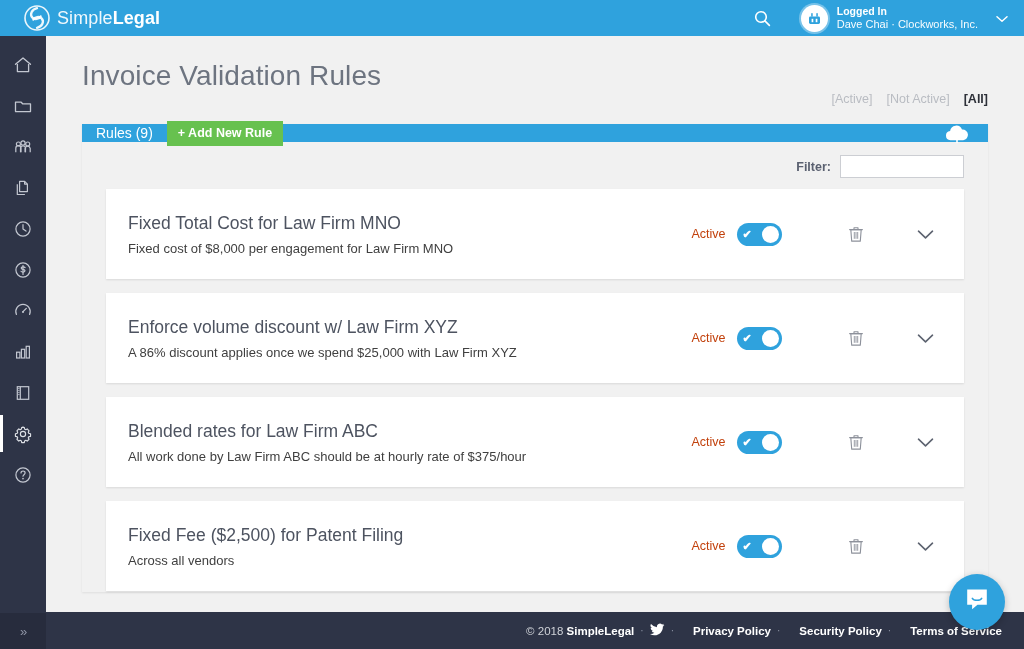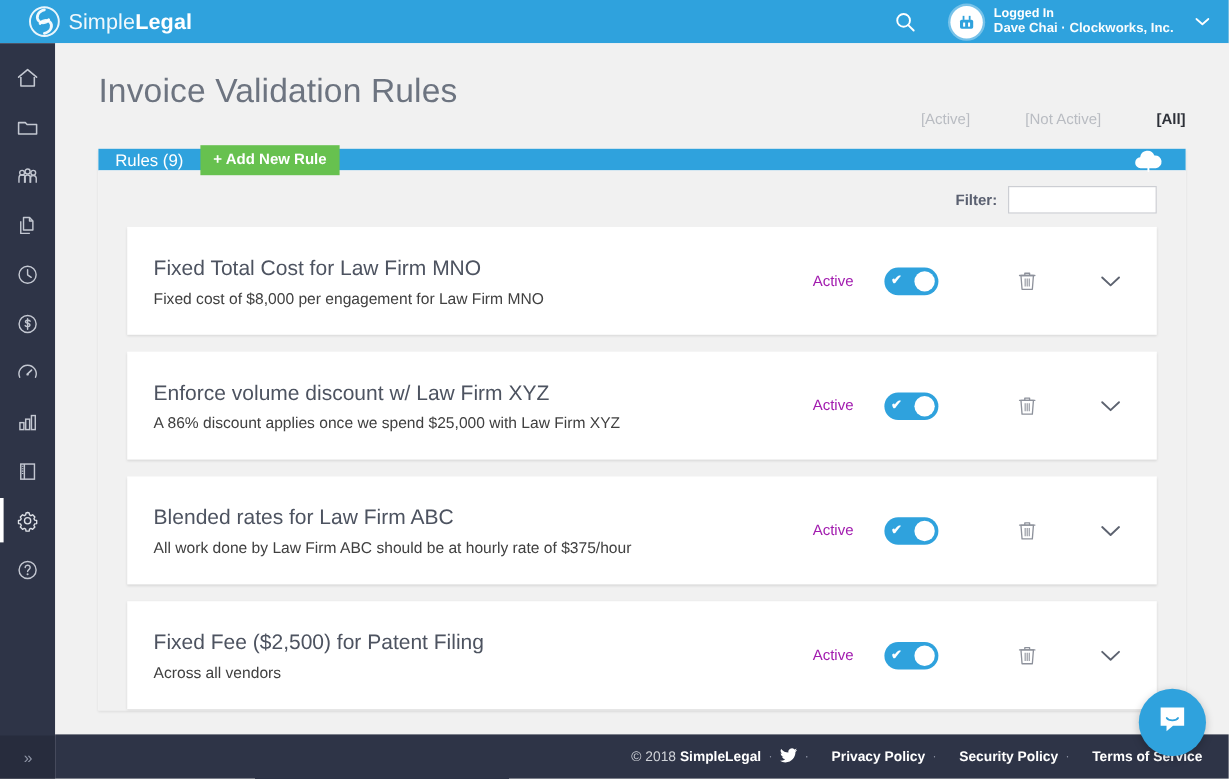--- a/index.html
+++ b/index.html
@@ -26,21 +26,21 @@
   .top-right { margin-left: auto; display: flex; align-items: center; height: 36px; }
   .search-btn { width: 40px; height: 36px; display: flex; align-items: center; justify-content: center; cursor: pointer; }
   .avatar {
     width: 27px; height: 27px; border-radius: 50%; background: #ffffff;
     display: flex; align-items: center; justify-content: center;
     margin-left: 18px; margin-right: 9px;
     box-shadow: 0 0 0 2px rgba(255,255,255,.35);
   }
   .login-block { color: #ffffff; line-height: 1.25; }
   .login-block .l1 { font-size: 10.5px; font-weight: bold; }
-  .login-block .l2 { font-size: 11px; font-weight: 700; opacity: .97; }
+  .login-block .l2 { font-size: 11px; font-weight: 400; opacity: .97; }
   .caret-down { margin: 0 16px 0 18px; cursor: pointer; }
 
   
   .sidebar {
     position: absolute; top: 36px; left: 0; width: 46px; height: 613px;
     background: #2e3447;
   }
   .side-items { padding-top: 8px; }
   .side-item {
     position: relative; width: 46px; height: 41px;
@@ -67,21 +67,21 @@
   }
   .page-head {
     display: flex; align-items: baseline;
     padding: 24px 36px 0 36px;
     flex-direction: column;
   }
   .page-title {
     font-size: 28px; font-weight: 300; color: #6d7480; letter-spacing: .1px;
   }
   .status-links { margin-left: auto; display: flex; gap: 14px; font-size: 12.5px; }
-  .status-links span { cursor: pointer; color: #b9bcc2; margin-left: 32px; }
+  .status-links span { cursor: pointer; color: #b9bcc2; }
   .status-links span.sel { color: #2d3038; font-weight: bold; }
 
   .panel {
     margin: 18px 36px 0 36px;
     background: #ffffff;
     box-shadow: 0 1px 2px rgba(0,0,0,.08);
   }
   .panel-head {
     height: 18px; background: #2fa2dd;
     display: flex; align-items: center; padding-left: 14px;
@@ -114,21 +114,21 @@
     box-shadow: 0 1px 2px rgba(0,0,0,.10);
     margin-bottom: 14px;
     height: 90px;
     display: flex; align-items: center;
     padding: 0 22px 0 22px;
   }
   .rule-info { width: 548px; }
   .rule-title { font-size: 17.5px; font-weight: 300; color: #4d5360; line-height: 1.3; }
   .rule-desc { font-size: 13px; color: #404040; margin-top: 6px; font-weight: 300; }
 
-  .rule-state { font-size: 12.5px; color: #a21caf; width: 64px; text-align: center; }
+  .rule-state { font-size: 12.5px; color: #c2410c; width: 64px; text-align: right; }
 
   .toggle {
     width: 45px; height: 23px; border-radius: 12px; background: #2fa2dd;
     display: flex; align-items: center; justify-content: space-between;
     padding: 0 3px 0 5px; cursor: pointer; margin-left: 12px;
   }
   .toggle .check { color: #fff; font-size: 11px; font-weight: bold; line-height: 1; }
   .toggle .knob { width: 17px; height: 17px; border-radius: 50%; background: #fff; }
 
   .icon-btn { cursor: pointer; display: flex; align-items: center; justify-content: center; }

